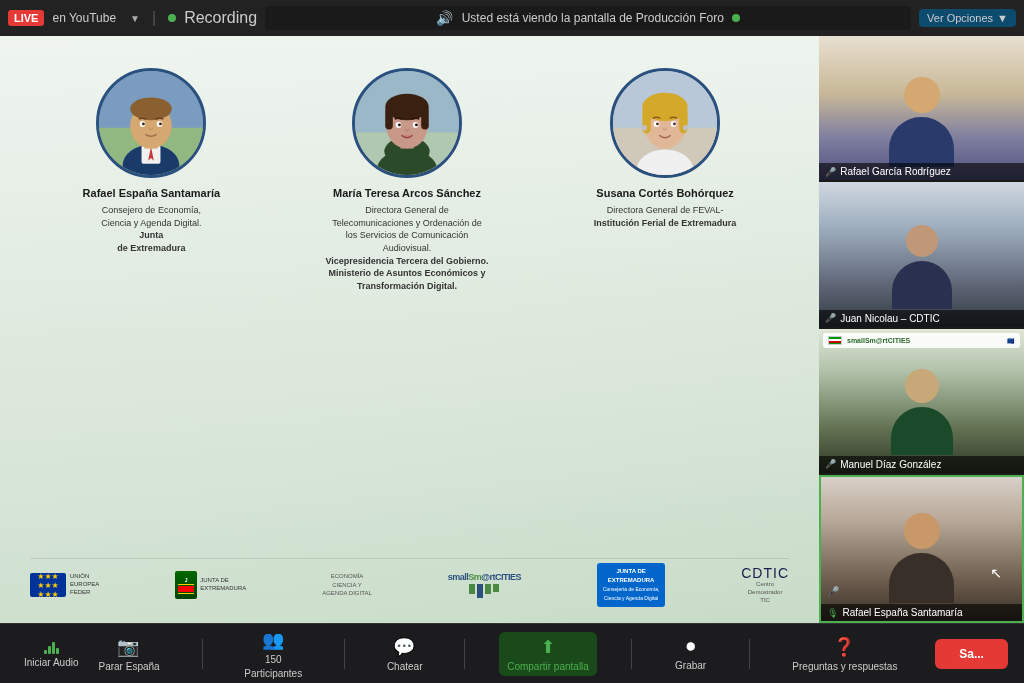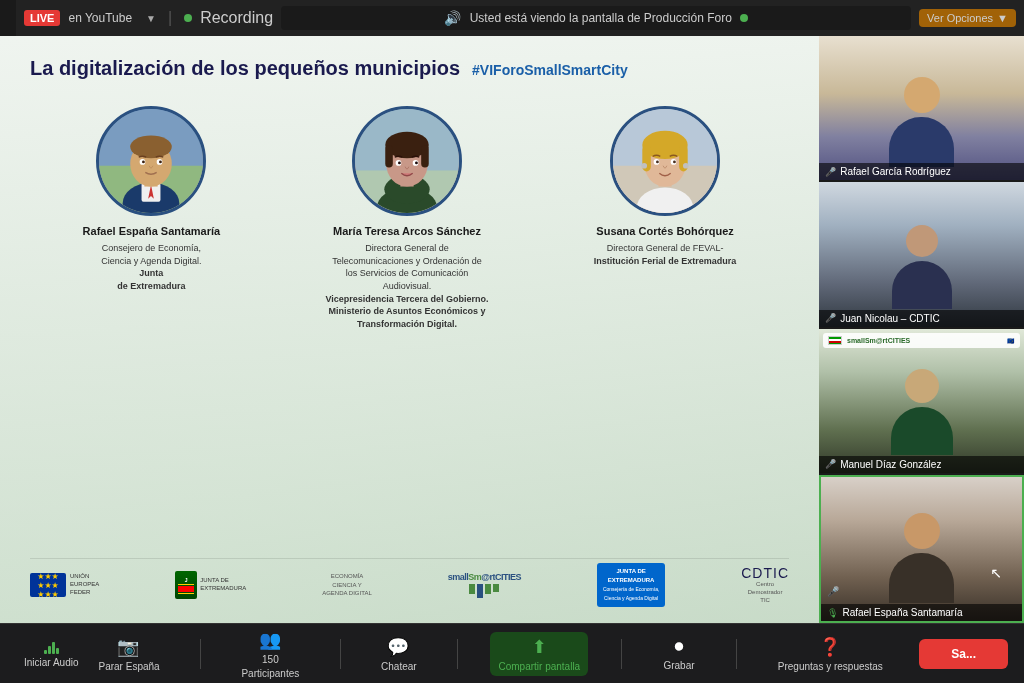--- a/index.html
+++ b/index.html
@@ -8,21 +8,21 @@
       height: 683px;
       background: #1a1a1a;
       font-family: 'Segoe UI', Arial, sans-serif;
       overflow: hidden;
       position: relative;
     }
 
     
     #top-bar {
       position: absolute;
-      top: 0; left: 16px; right: 0;
+      top: 0; left: 0; right: 0;
       height: 36px;
       background: #222;
       display: flex;
       align-items: center;
       padding: 0 8px;
       gap: 8px;
       z-index: 100;
     }
     .live-badge {
       background: #e53935;
@@ -70,21 +70,21 @@
       color: #4caf50;
       font-size: 14px;
     }
     .screen-share-banner .green-dot {
       width: 8px; height: 8px;
       background: #4caf50;
       border-radius: 50%;
       display: inline-block;
     }
     .ver-opciones-btn {
-      background: #a16207;
+      background: #0c4a6e;
       color: #ccc;
       font-size: 11px;
       padding: 3px 8px;
       border-radius: 4px;
       border: none;
       cursor: pointer;
       display: flex;
       align-items: center;
       gap: 4px;
     }
@@ -354,21 +354,21 @@
       font-size: 10px;
       color: #ccc;
       white-space: nowrap;
     }
     .tool-icon.green { color: #4caf50; }
 
     .end-btn {
       background: #e53935;
       color: #fff;
       border: none;
-      padding: 8px 32px;
+      padding: 8px 24px;
       border-radius: 6px;
       font-size: 12px;
       font-weight: bold;
       cursor: pointer;
       align-self: center;
     }
 
     .toolbar-divider {
       width: 1px;
       height: 30px;
@@ -413,24 +413,20 @@
     <span>▼</span>
   </button>
 </div>
 
 <div id="main-area">
 
   <div id="presentation">
     <div class="presentation-inner">
       <div class="presentation-content">
 
-        <div style="display:flex; align-items:baseline; gap:12px; flex-wrap:wrap; margin-bottom:10px;">
-          <h1 class="pres-title">La digitalización de los pequeños municipios</h1>
-          <span class="pres-hashtag">#VIForoSmallSmartCity</span>
-        </div>
 
         <div class="speakers-row">
 
           <div class="speaker-card">
             <div class="speaker-avatar male-1">
               <svg viewBox="0 0 110 110" class="face-svg">
 
                 <rect width="110" height="110" fill="#7a9cc0"></rect>
 
                 <rect y="60" width="110" height="50" fill="#90b880"></rect>

